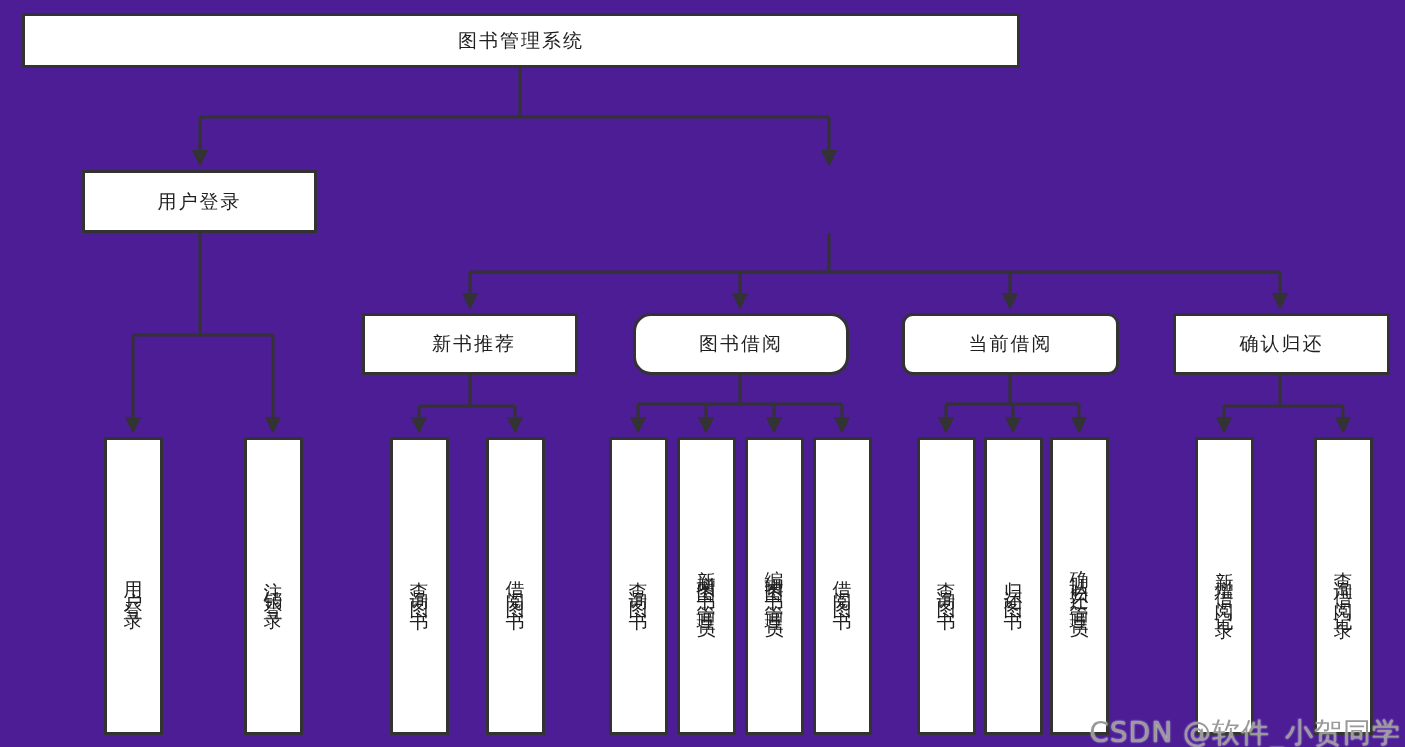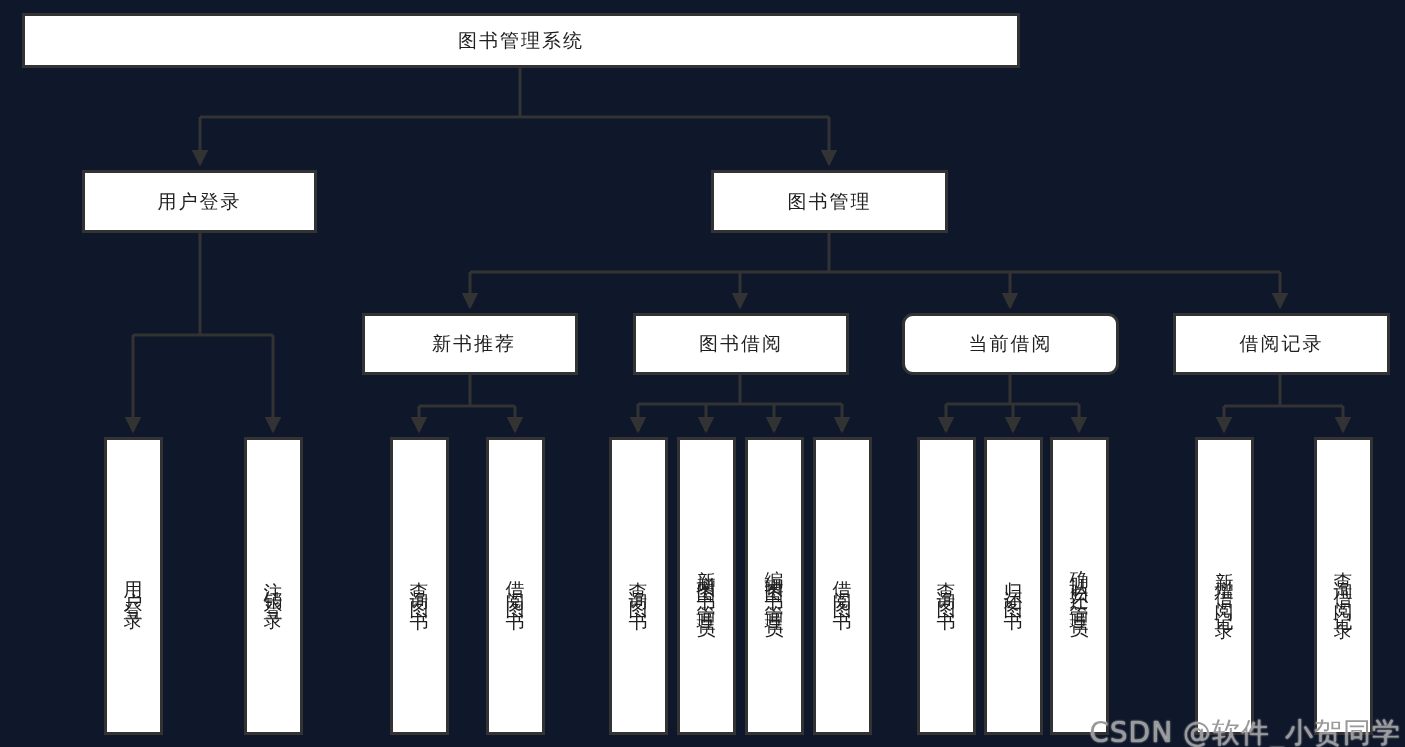--- a/index.html
+++ b/index.html
@@ -1,19 +1,19 @@
 <!DOCTYPE html>
 <html><head>
 <meta charset="utf-8">
 <style>
   html,body{margin:0;padding:0;background:#ffffff;}
   #canvas{
     position:relative;
     width:1405px;height:747px;
-    background:#0f172a;
+    background:#4c1d95;
     font-family:"DejaVu Sans","Liberation Sans",sans-serif;
     overflow:hidden;
   }
   #wires{position:absolute;left:0;top:0;width:1405px;height:747px;}
   .ln{fill:none;stroke:#333333;stroke-width:3;}
   .arrow{marker-end:url(#arw);}
   .hnode{
     position:absolute;box-sizing:border-box;
     border:3px solid #333333;background:#ffffff;
     display:flex;align-items:center;justify-content:center;
@@ -79,26 +79,25 @@
     <path class="ln arrow" d="M1079,404 V431"></path>
 
     <path class="ln" d="M1280,375 V406 M1224,406 H1343"></path>
     <path class="ln arrow" d="M1224,406 V431"></path>
     <path class="ln arrow" d="M1343,406 V431"></path>
   </svg>
 
   <div class="hnode" style="left:22px;top:13px;width:998px;height:55px;">图书管理系统</div>
 
   <div class="hnode" style="left:82px;top:170px;width:235px;height:63px;">用户登录</div>
-  <div class="hnode" style="left:711px;top:170px;width:237px;height:63px;">图书管理</div>
 
   <div class="hnode" style="left:362px;top:313px;width:216px;height:62px;padding-left:8px;">新书推荐</div>
-  <div class="hnode" style="left:633px;top:313px;width:216px;height:62px;">图书借阅</div>
+  <div class="hnode" style="left:633px;top:313px;width:216px;height:62px;border-radius:18px;">图书借阅</div>
   <div class="hnode" style="left:902px;top:313px;width:217px;height:62px;border-radius:11px;">当前借阅</div>
-  <div class="hnode" style="left:1173px;top:313px;width:217px;height:62px;">借阅记录</div>
+  <div class="hnode" style="left:1173px;top:313px;width:217px;height:62px;">确认归还</div>
 
   <div class="leaf" style="left:104px;">用户登录</div>
   <div class="leaf" style="left:244px;">注销登录</div>
 
   <div class="leaf" style="left:390px;">查询图书</div>
   <div class="leaf" style="left:486px;">借阅图书</div>
 
   <div class="leaf" style="left:609px;">查询图书</div>
   <div class="leaf long" style="left:677px;">新增图书（管理员）</div>
   <div class="leaf long" style="left:745px;">编辑图书（管理员）</div>

